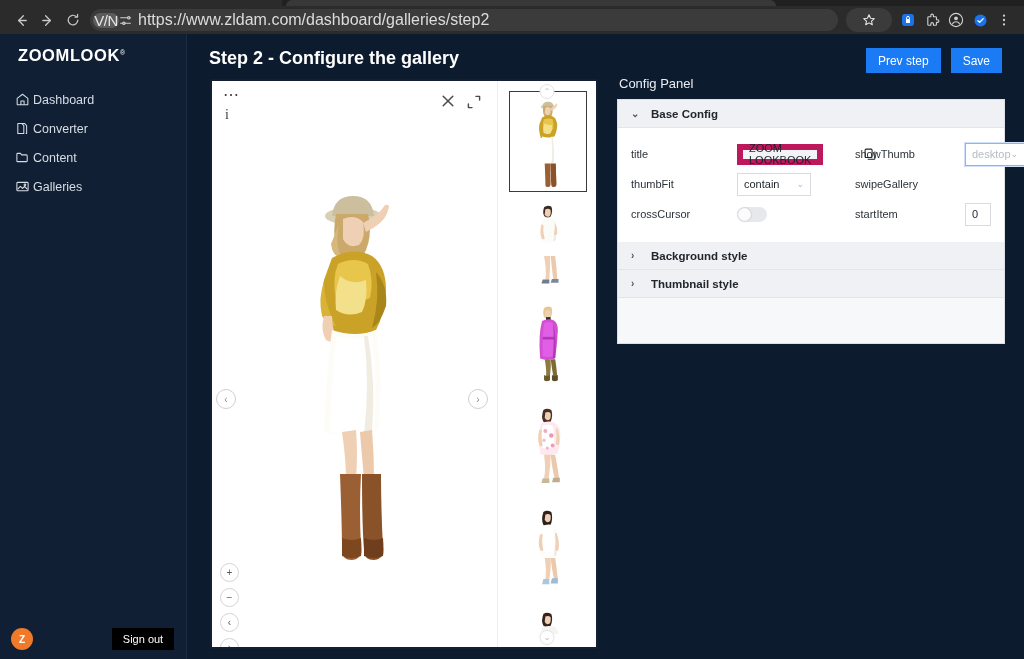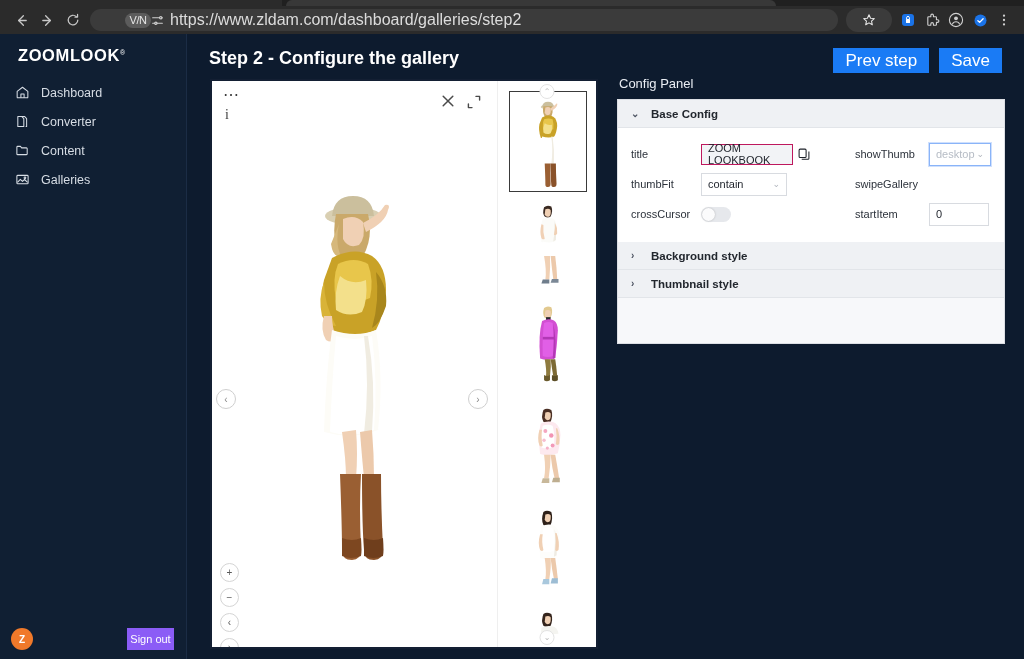--- a/index.html
+++ b/index.html
@@ -31,21 +31,21 @@
   }
   .nav-btn svg { display:block; }
   #omnibox {
     flex: 1 1 auto; height: 22px; background: #3b3b3b; border-radius: 11px;
     margin: 0 8px 0 4px; display: flex; align-items: center; padding: 0 8px 0 3px;
     min-width: 0;
   }
   #profile-pill {
     width: 26px; height: 15px; border-radius: 9px; background: #5c5c5c;
     display: flex; align-items: center; justify-content: center;
-    color: #e6e6e6; font-size: 11px; letter-spacing: -0.5px; flex: 0 0 auto; margin-left: 32px;
+    color: #e6e6e6; font-size: 15px; letter-spacing: -0.5px; flex: 0 0 auto;
   }
   #omni-icon { color:#cfcfcf; display:flex; align-items:center; flex:0 0 auto; margin-right:6px;}
   #url-text {
     color: #dcdcdc; font-size: 16px; white-space: nowrap; overflow: hidden;
     text-overflow: ellipsis;
   }
   .tool-icon {
     width: 24px; height: 24px; display:flex; align-items:center; justify-content:center;
     color:#d0d0d0; flex:0 0 auto;
   }
@@ -63,45 +63,45 @@
     position: absolute; left: 0; top: 0; width: 187px; height: 625px;
     background: #101f33; border-right: 1px solid #1b2c45;
   }
   #brand {
     position:absolute; left:18px; top:12px;
     color:#ffffff; font-size:16.5px; font-weight:bold; letter-spacing:0.6px;
   }
   #brand .tm { font-size:7px; vertical-align:super; letter-spacing:0; font-weight:normal;}
   #nav { position:absolute; left:0; top:44px; width:187px; }
   .nav-item {
-    display:flex; align-items:center; height:29px; padding-left:15px; gap:11px;
+    display:flex; align-items:flex-end; height:29px; padding-left:15px; gap:3px;
     color:#d7dde5; font-size:12.5px;
   }
   .nav-item .nav-ic { width:15px; height:15px; color:#d7dde5; display:flex; align-items:center; justify-content:center;}
   .nav-item .nav-ic svg { display:block; }
   #avatar {
     position:absolute; left:11px; bottom:9px; width:22px; height:22px; border-radius:50%;
     background:#f0792a; color:#ffffff; font-size:10px; font-weight:bold;
     display:flex; align-items:center; justify-content:center;
   }
   #signout {
-    position:absolute; right:12px; bottom:9px; width:47px; height:22px;
-    background:#8b5cf6; color:#ffffff; font-size:11px;
+    position:absolute; right:12px; bottom:9px; width:62px; height:22px;
+    background:#000000; color:#ffffff; font-size:11px;
     display:flex; align-items:center; justify-content:center; border:none; cursor:pointer;
     font-family:"Liberation Sans", sans-serif;
   }
 
   
   #main { position:absolute; left:187px; top:0; width:837px; height:625px; }
   #page-title {
     position:absolute; left:22px; top:14px; color:#ffffff; font-size:18px; font-weight:bold;
   }
   #header-actions { position:absolute; right:22px; top:14px; display:flex; gap:10px; }
   .hdr-btn {
-    height:25px; padding:0 12px; background:#1a7bf5; color:#ffffff; font-size:17px;
+    height:25px; padding:0 12px; background:#1a7bf5; color:#ffffff; font-size:12px;
     border:none; display:flex; align-items:center; justify-content:center; cursor:pointer;
     font-family:"Liberation Sans", sans-serif;
   }
 
   
   #viewer {
     position:absolute; left:23px; top:45px; width:388px; height:570px;
     background:#ffffff; border:2px solid #131f33;
   }
   #viewer-dots { position:absolute; left:11px; top:9px; color:#3d3d3d; font-size:16px; letter-spacing:1.5px; line-height:10px;}
@@ -156,25 +156,25 @@
     background:#f7f8fa; border:1px solid #dcdfe4;
   }
   .section-head {
     height:28px; display:flex; align-items:center; gap:11px; padding-left:13px;
     background:#eff1f4; border-bottom:1px solid #e2e5e9; color:#22272e;
     font-size:11.5px; font-weight:bold; cursor:pointer;
   }
   .caret { color:#4b5260; font-size:10px; width:9px; display:inline-block;}
   .section-body { background:#ffffff; padding:11px 13px 13px 13px; }
   .frow { display:flex; align-items:center; height:30px; }
-  .fcol { display:flex; align-items:center; width:50%; }
+  .fcol { display:flex; align-items:center; width:50%;gap:36px; }
   .flabel { color:#2c323b; font-size:11px; width:70px; flex:0 0 auto;}
   .flabel.w2 { width:74px;margin-left:44px; }
   .ftext {
-    width:118px; height:21px; background:#f2f3f6; border:1px solid #be185d;
+    width:118px; height:21px; background:#f2f3f6; border:6px solid #be185d;
     color:#1d2129; font-size:11px; padding:0 6px; display:flex; align-items:center;
     font-family:"Liberation Sans", sans-serif;
   }
   .copy-ic { margin-left:4px; color:#1d2129; display:flex; align-items:center; cursor:pointer;}
   .fselect {
     width:86px; height:23px; border:1px solid #d8dbe0; background:#ffffff;
     display:flex; align-items:center; justify-content:space-between;
     padding:0 6px; font-size:11px; color:#1d2129; cursor:pointer;text-align:center;
   }
   .fselect .sel-caret { color:#b0b5bd; font-size:9px; }

